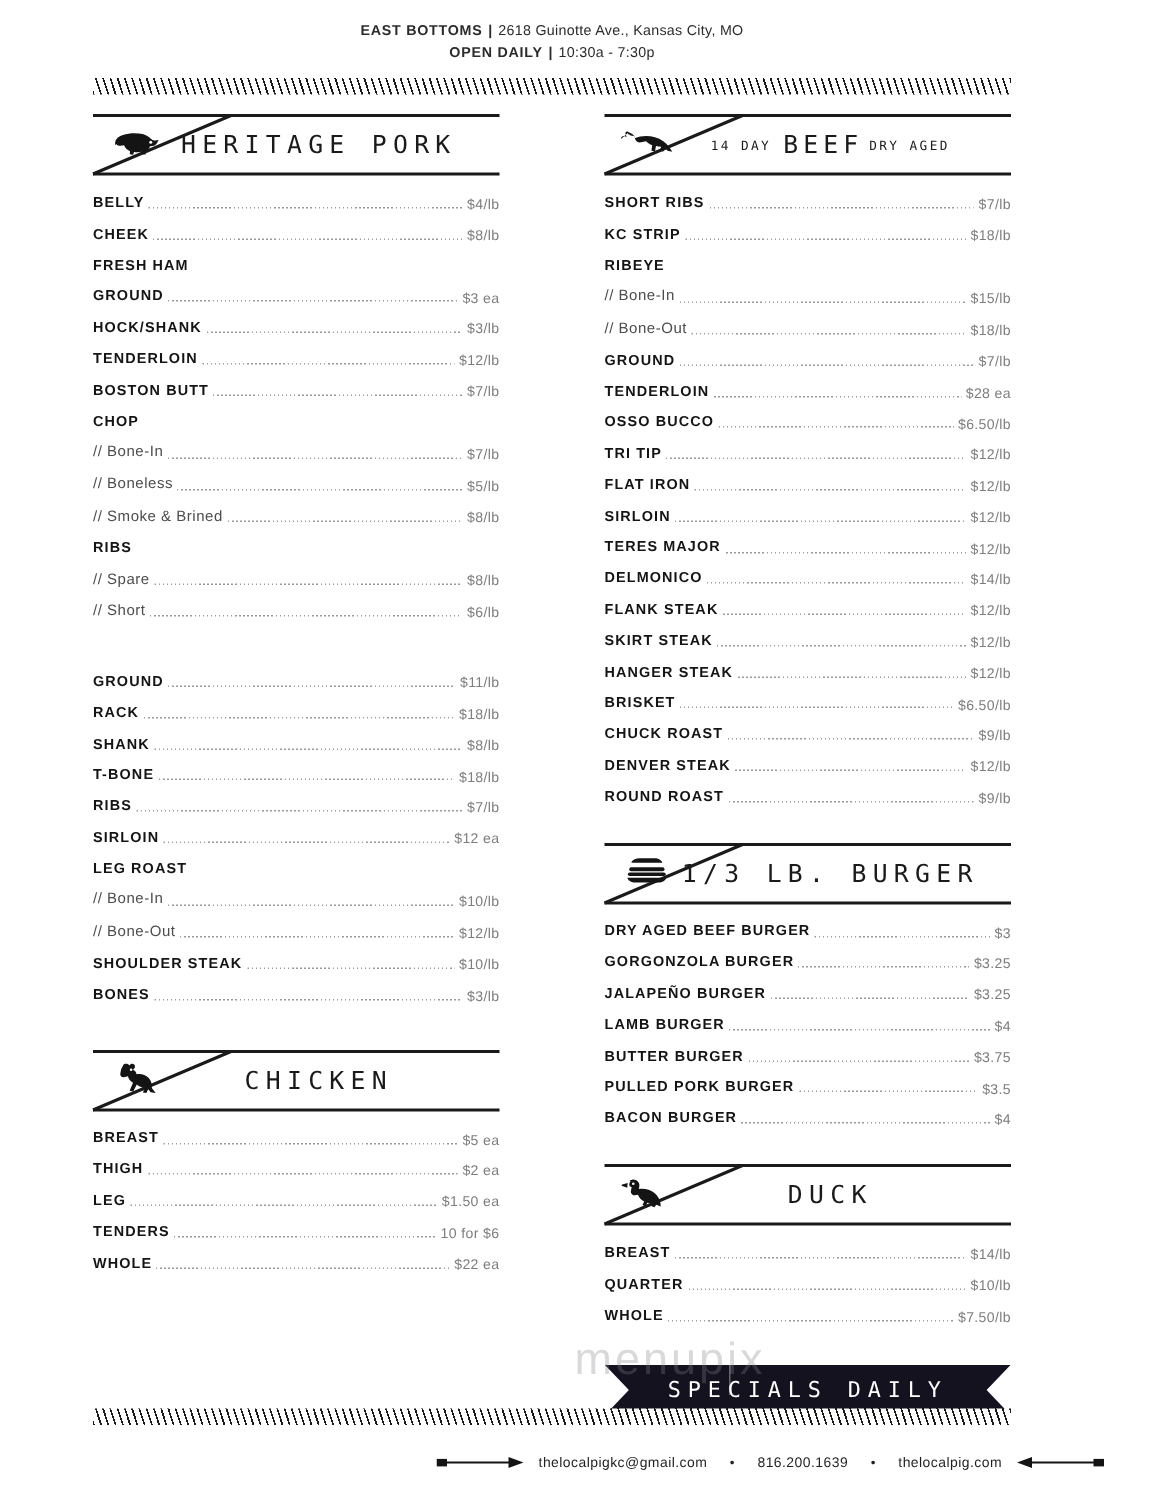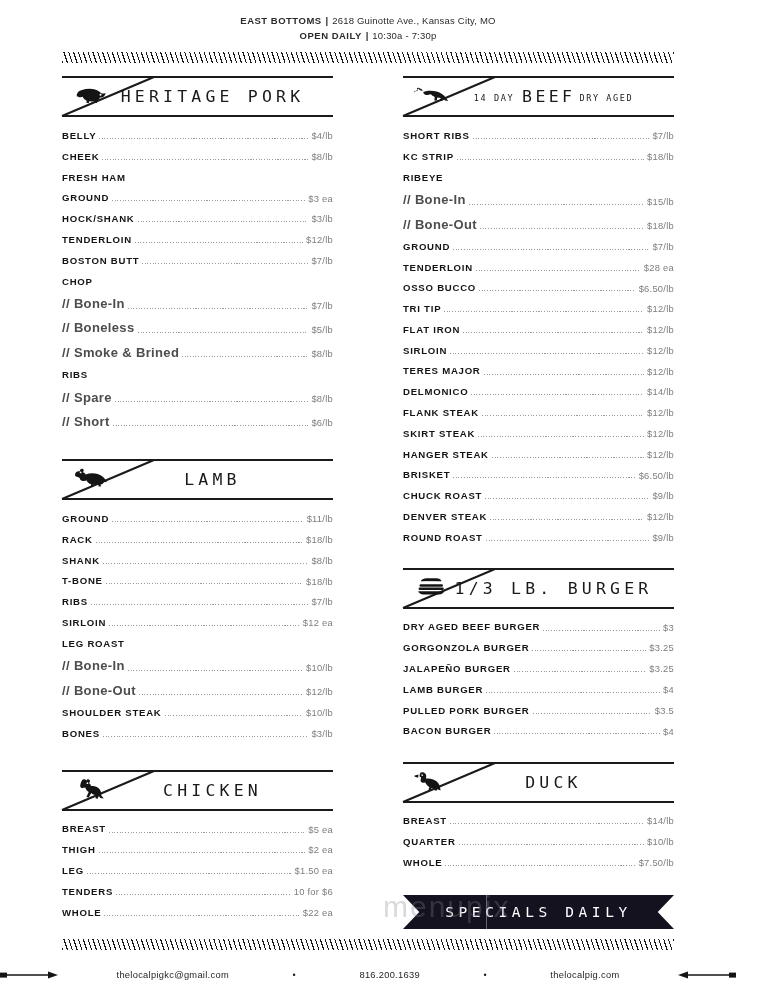--- a/index.html
+++ b/index.html
@@ -48,21 +48,21 @@
     font-size:8.5px;letter-spacing:1.6px;position:relative;top:1px;
   }
   .banner .title .pre{margin-right:8px;}
   .banner .title .post{margin-left:4px;}
   .banner.tight .title{letter-spacing:3.4px;}
 
   
   .items{margin-top:6px;}
   .row{display:flex;align-items:flex-end;font-size:9.6px;line-height:1;padding:5.6px 0;}
   .row .nm{font-weight:bold;letter-spacing:.75px;white-space:nowrap;color:#141414;}
-  .row.sub .nm{font-weight:bold;letter-spacing:.35px;color:#4d4d4d;font-size:13px;}
+  .row.sub .nm{font-weight:normal;letter-spacing:.35px;color:#4d4d4d;font-size:10px;}
   .row .dots{
     flex:1 1 auto;margin:0 3px 1.5px 3px;height:1px;
     background-image:repeating-linear-gradient(to right,#9a9a9a 0px,#9a9a9a 1px,transparent 1px,transparent 2.7px);
   }
   .row .pr{white-space:nowrap;color:#7d7d7d;font-size:9.4px;letter-spacing:.25px;font-weight:500;}
 
   .sec{margin-bottom:4px;}
   .sec.gap-lg{margin-top:26px;}
   .sec.gap-md{margin-top:20px;}
   .ribbon-wrap{position:relative;margin-top:22px;}
@@ -73,21 +73,21 @@
     display:flex;align-items:center;justify-content:center;
   }
   .ribbon-inner span{
     color:#ffffff;font-size:14.5px;letter-spacing:4.6px;
     font-family:"DejaVu Sans Mono", monospace;font-weight:500;
   }
 
   
   .footer{
     position:absolute;left:0;right:0;bottom:14px;
-    display:flex;align-items:center;justify-content:space-between;gap:20px;
+    display:flex;align-items:center;justify-content:flex-end;gap:10px;
     font-size:9.3px;letter-spacing:.3px;color:#1f1f1f;
   }
   .footer .arrow{width:58px;height:10px;}
   .footer .arrow svg{display:block;width:100%;height:100%;}
   .footer .dot{font-size:9px;color:#1f1f1f;padding:0 5px;}
   .footer .txt{white-space:nowrap;}
 
   
   .watermark{
     position:absolute;left:383px;top:884px;width:300px;height:46px;
@@ -198,34 +198,20 @@
             </div>
             <div class="row sub">
               <span class="nm">// Short</span>
               <span class="dots"></span>
               <span class="pr">$6/lb</span>
             </div>
           </div>
       </div>
 
       <div class="sec gap-lg">
-        <div class="banner">
-          <div class="rule-top"></div>
-          <div class="rule-bot"></div>
-          <svg class="diag" viewBox="0 0 92 41" preserveAspectRatio="none">
-            <line x1="0" y1="40" x2="92" y2="1" stroke="#1a1a1a" stroke-width="2"></line>
-          </svg>
-          <span class="animal">
-            <svg viewBox="0 0 42 24">
-              <path fill="#141414" d="M6 9c0-2.4 2-4 4.4-3.6l1-1.8c.6-1 2-1.2 2.8-.4.7.7.7 1.8 0 2.5l-.5.5c1.6.1 2.6 1 3 2.3 3.6-1.4 8-1.6 12-.5 3.4 1 6 3 7.6 5.6l1.6 2.6-3-.4c-.3 1.6-1.6 2.7-3.3 2.8l.3 2-2.2-.2-.5-1.8h-4.6l-.5 1.8-2.2-.2.3-2c-2.2-.6-3.8-2-4.6-3.8l-2.8.6c-2 .4-3.8-.8-4-2.7L9 11c-1.7 0-3-.9-3-2z"></path>
-              <circle cx="11.6" cy="6.4" r="0.9" fill="#ffffff"></circle>
-            </svg>
-          </span>
-          <div class="title">LAMB</div>
-        </div>
         <div class="items">
             <div class="row">
               <span class="nm">GROUND</span>
               <span class="dots"></span>
               <span class="pr">$11/lb</span>
             </div>
             <div class="row">
               <span class="nm">RACK</span>
               <span class="dots"></span>
               <span class="pr">$18/lb</span>
@@ -476,20 +462,25 @@
             </div>
             <div class="row">
               <span class="nm">JALAPEÑO BURGER</span>
               <span class="dots"></span>
               <span class="pr">$3.25</span>
             </div>
             <div class="row">
               <span class="nm">LAMB BURGER</span>
               <span class="dots"></span>
               <span class="pr">$4</span>
+            </div>
+            <div class="row">
+              <span class="nm">BUTTER BURGER</span>
+              <span class="dots"></span>
+              <span class="pr">$3.75</span>
             </div>
             <div class="row">
               <span class="nm">PULLED PORK BURGER</span>
               <span class="dots"></span>
               <span class="pr">$3.5</span>
             </div>
             <div class="row">
               <span class="nm">BACON BURGER</span>
               <span class="dots"></span>
               <span class="pr">$4</span>

